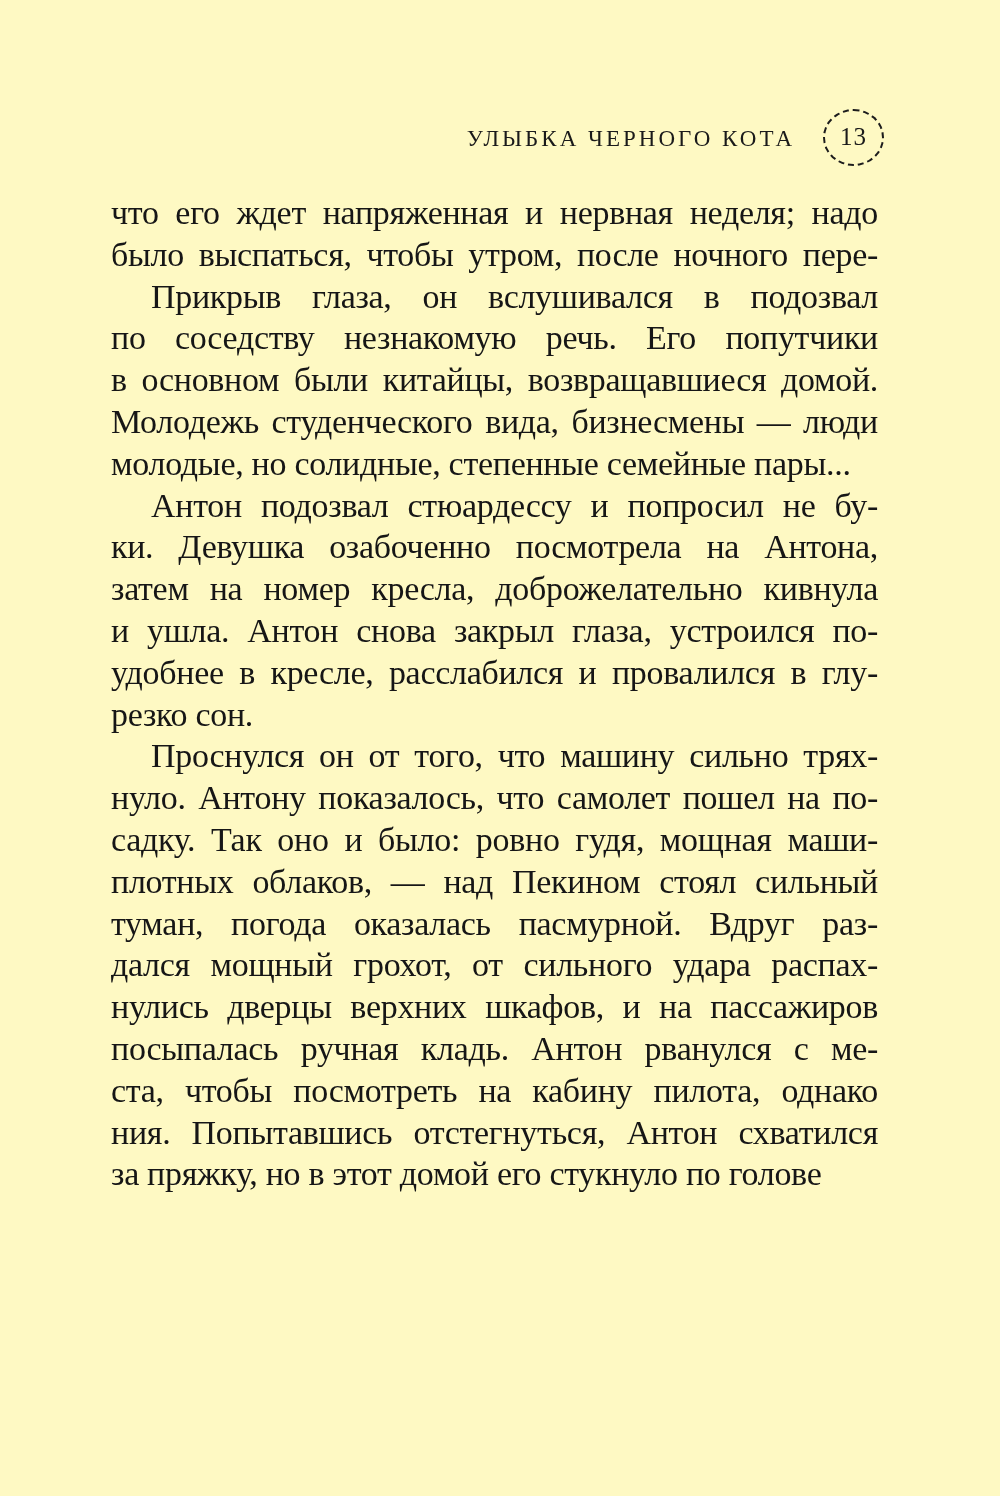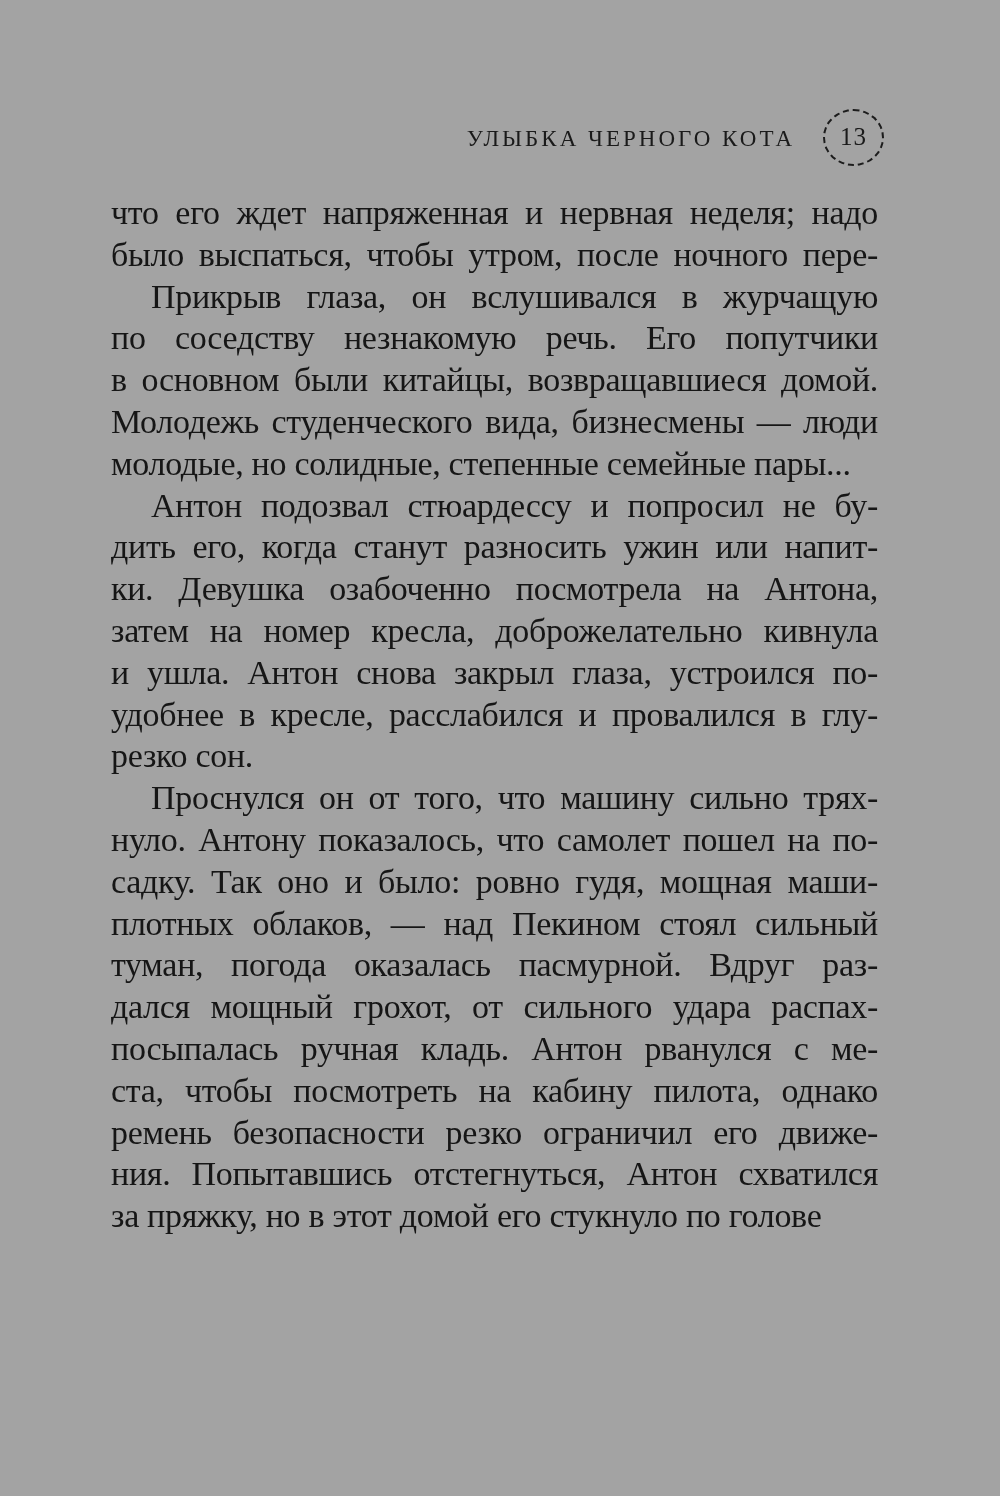--- a/index.html
+++ b/index.html
@@ -4,21 +4,21 @@
 <style>
   html, body {
     margin: 0;
     padding: 0;
     background: #ffffff;
   }
   .page {
     position: relative;
     width: 1000px;
     height: 1496px;
-    background: #a3a3a3;
+    background: #fef9c3;
     overflow: hidden;
     font-family: "Liberation Serif", serif;
     color: #181818;
     text-decoration: underline;
   }
   .running-title {
     position: absolute;
     top: 126px;
     right: 205px;
     font-size: 23px;
@@ -74,38 +74,37 @@
 
   <div class="running-title">УЛЫБКА ЧЕРНОГО КОТА</div>
 
   <div class="page-badge">
     <span class="page-number">13</span>
   </div>
 
   <div class="body-text">
     <div class="line">что его ждет напряженная и нервная неделя; надо</div>
     <div class="line">было выспаться, чтобы утром, после ночного пере-</div>
-    <div class="line indent">Прикрыв глаза, он вслушивался в журчащую</div>
+    <div class="line indent">Прикрыв глаза, он вслушивался в подозвал</div>
     <div class="line">по соседству незнакомую речь. Его попутчики</div>
     <div class="line">в основном были китайцы, возвращавшиеся домой.</div>
     <div class="line">Молодежь студенческого вида, бизнесмены — люди</div>
     <div class="line end">молодые, но солидные, степенные семейные пары...</div>
     <div class="line indent">Антон подозвал стюардессу и попросил не бу-</div>
-    <div class="line">дить его, когда станут разносить ужин или напит-</div>
     <div class="line">ки. Девушка озабоченно посмотрела на Антона,</div>
     <div class="line">затем на номер кресла, доброжелательно кивнула</div>
     <div class="line">и ушла. Антон снова закрыл глаза, устроился по-</div>
     <div class="line">удобнее в кресле, расслабился и провалился в глу-</div>
     <div class="line end">резко сон.</div>
     <div class="line indent">Проснулся он от того, что машину сильно трях-</div>
     <div class="line">нуло. Антону показалось, что самолет пошел на по-</div>
     <div class="line">садку. Так оно и было: ровно гудя, мощная маши-</div>
     <div class="line">плотных облаков, — над Пекином стоял сильный</div>
     <div class="line">туман, погода оказалась пасмурной. Вдруг раз-</div>
     <div class="line">дался мощный грохот, от сильного удара распах-</div>
+    <div class="line">нулись дверцы верхних шкафов, и на пассажиров</div>
     <div class="line">посыпалась ручная кладь. Антон рванулся с ме-</div>
     <div class="line">ста, чтобы посмотреть на кабину пилота, однако</div>
-    <div class="line">ремень безопасности резко ограничил его движе-</div>
     <div class="line">ния. Попытавшись отстегнуться, Антон схватился</div>
     <div class="line end">за пряжку, но в этот домой его стукнуло по голове</div>
   </div>
 
 </div>
 
 </body></html>

